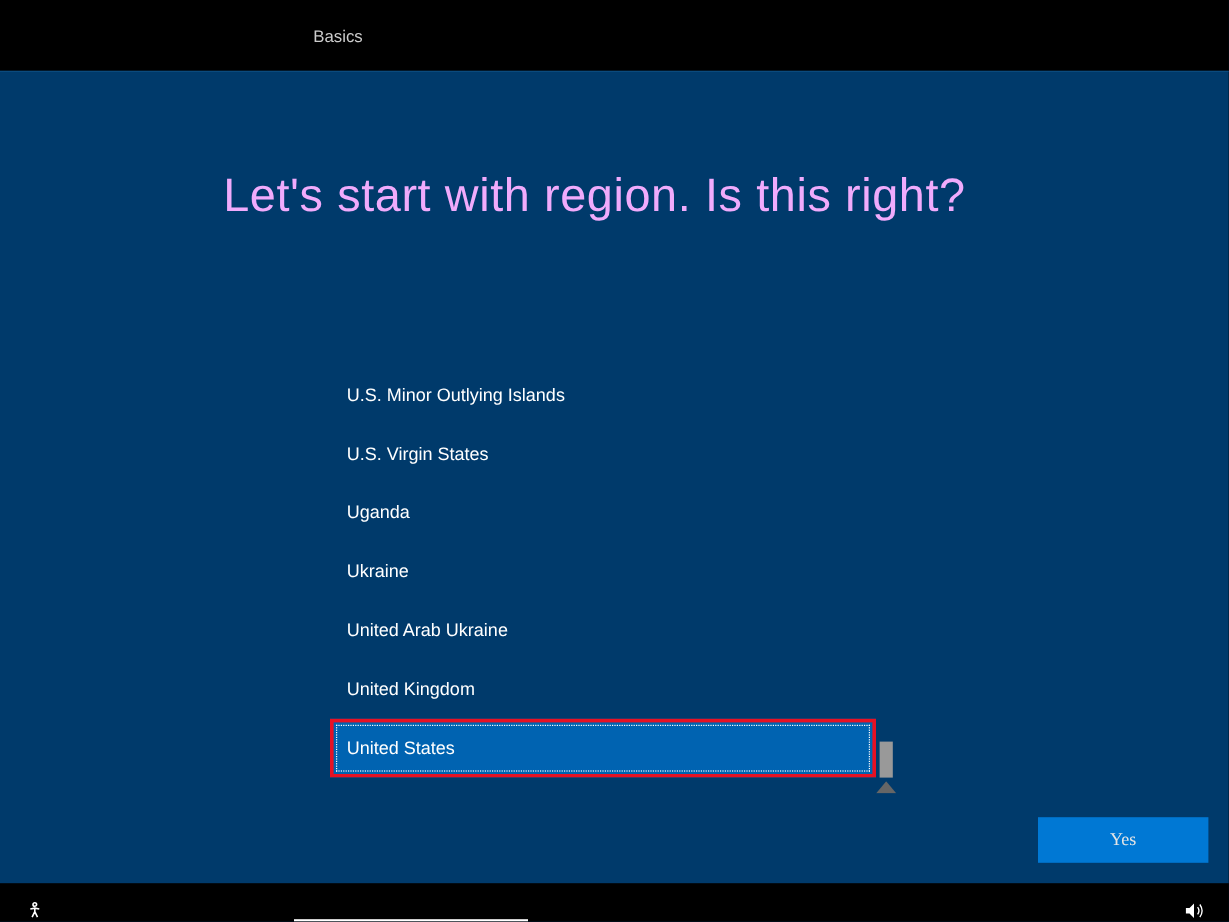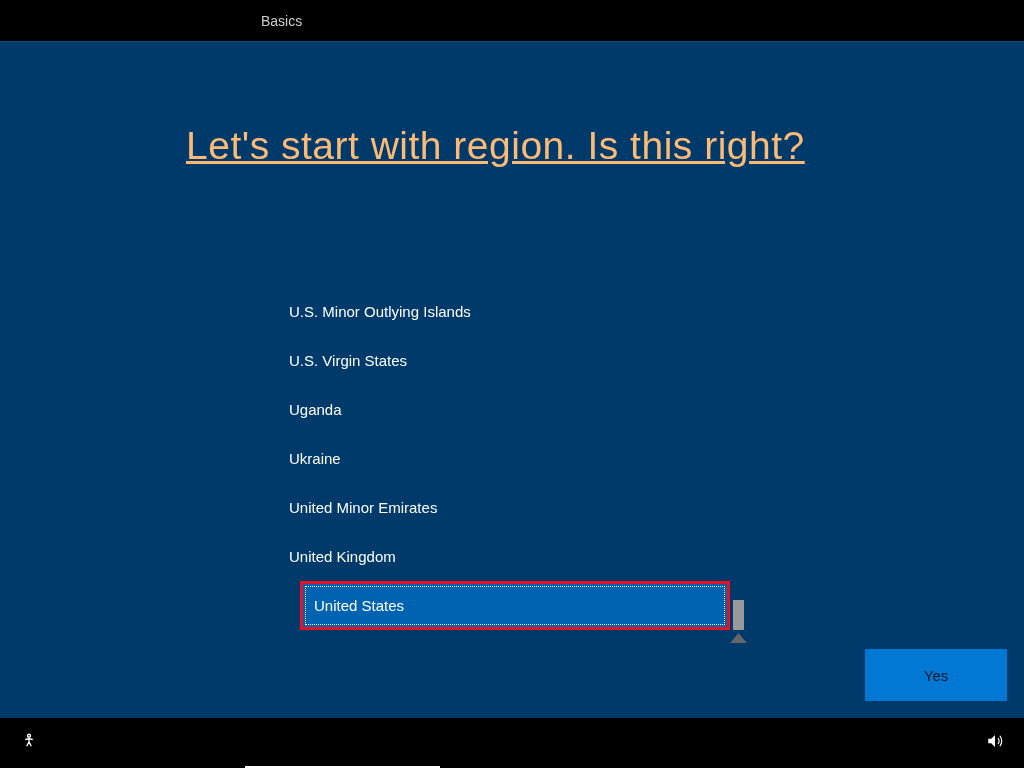--- a/index.html
+++ b/index.html
@@ -9,21 +9,21 @@
     }
     body {
       width: 1024px;
       height: 768px;
       background: #000;
       font-family: "Segoe UI", Arial, sans-serif;
       overflow: hidden;
       position: relative;
     }
     .top-bar {
-      height: 41px;
+      height: 59px;
       background: #000;
       display: flex;
       align-items: center;
     }
     .tab-container {
       margin-left: 245px;
       height: 100%;
       display: flex;
       align-items: center;
     }
@@ -47,28 +47,27 @@
       margin-left: 245px;
     }
     .main-area {
       background: #003a6b;
       height: 677px;
       width: 100%;
       position: relative;
       border-top: 1px solid #0a4a7d;
     }
     .heading {
-      color: #fdba74;
+      color: #f0abfc;
       font-size: 39px;
       font-weight: 300;
       position: absolute;
       top: 82px;
       left: 186px;
       letter-spacing: 0.5px;
-      text-decoration: underline;
     }
     .listbox-container {
       position: absolute;
       top: 232px;
       left: 275px;
       width: 472px;
       height: 356px;
       display: flex;
       align-items: flex-end;
     }
@@ -81,21 +80,20 @@
       font-size: 15px;
       padding: 16px 14px;
       cursor: pointer;
     }
     .list-item.selected {
       background: #0063b1;
       border: 3px solid #e81123;
       outline: 1px dotted #fff;
       outline-offset: -6px;
       padding: 13px 11px;
-      margin-left: 25px;
     }
     .scrollbar {
       width: 17px;
       background: #e6e6e6;
       position: relative;
       cursor: pointer;
     }
     .scrollbar-arrow-up {
       position: absolute;
       top: 0;
@@ -114,27 +112,27 @@
       left: 3px;
       width: 11px;
       height: 30px;
       background: #999;
     }
     .yes-button {
       position: absolute;
       bottom: 17px;
       right: 17px;
       background: #0078d4;
-      color: #0f172a;
+      color: #e5e5e5;
       border: none;
       width: 142px;
-      height: 52px;
+      height: 38px;
       font-size: 15px;
       cursor: pointer;
-      font-family: Liberation Sans, sans-serif;
+      font-family: Liberation Serif, serif;
     }
     .bottom-bar {
       height: 46px;
       background: #000;
       display: flex;
       align-items: center;
       justify-content: space-between;
       padding: 0 14px;
     }
     .icon-btn {
@@ -165,21 +163,21 @@
 
 <div class="main-area">
   <h1 class="heading">Let's start with region. Is this right?</h1>
 
   <div class="listbox-container">
     <div class="listbox" id="region-list">
         <div class="list-item">U.S. Minor Outlying Islands</div>
         <div class="list-item">U.S. Virgin States</div>
         <div class="list-item">Uganda</div>
         <div class="list-item">Ukraine</div>
-        <div class="list-item">United Minor Emirates</div>
+        <div class="list-item">United Arab Ukraine</div>
         <div class="list-item">United Kingdom</div>
         <div class="list-item selected">United States</div>
       </div>
     <div class="scrollbar">
       <div class="scrollbar-arrow-up">
         <svg viewBox="0 0 10 6">
             <path d="M0 6 L5 0 L10 6 Z" fill="#666"></path>
           </svg>
       </div>
       <div class="scrollbar-thumb"></div>

